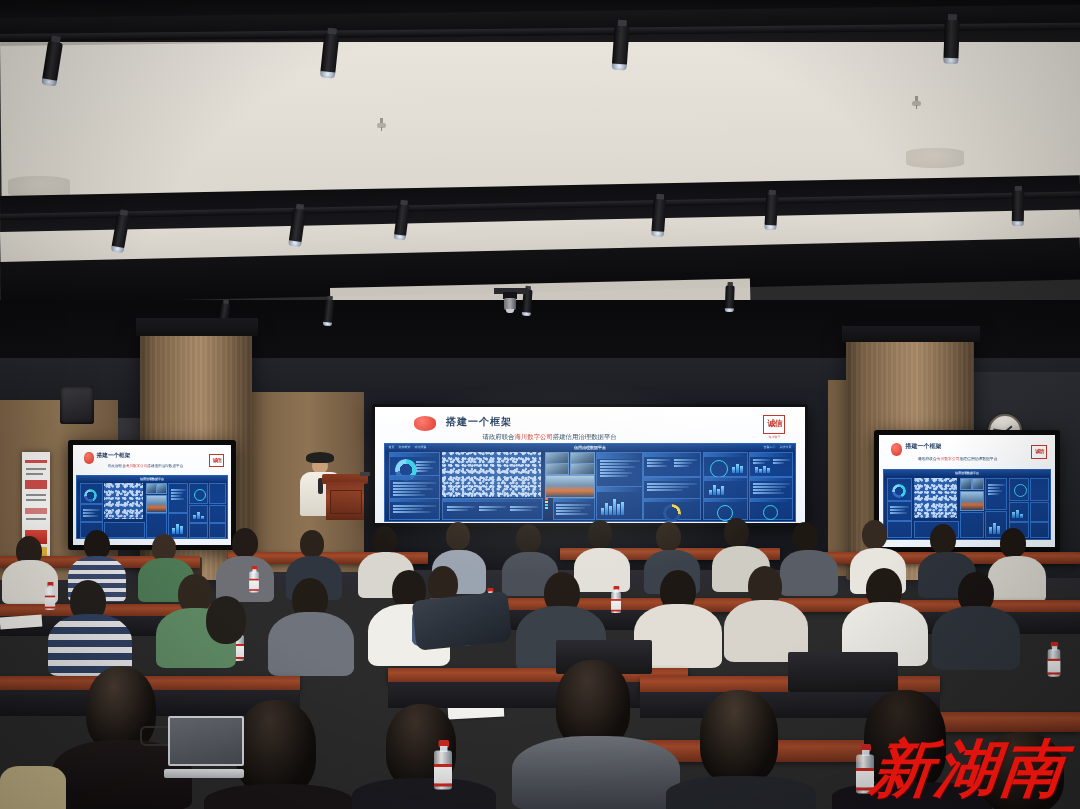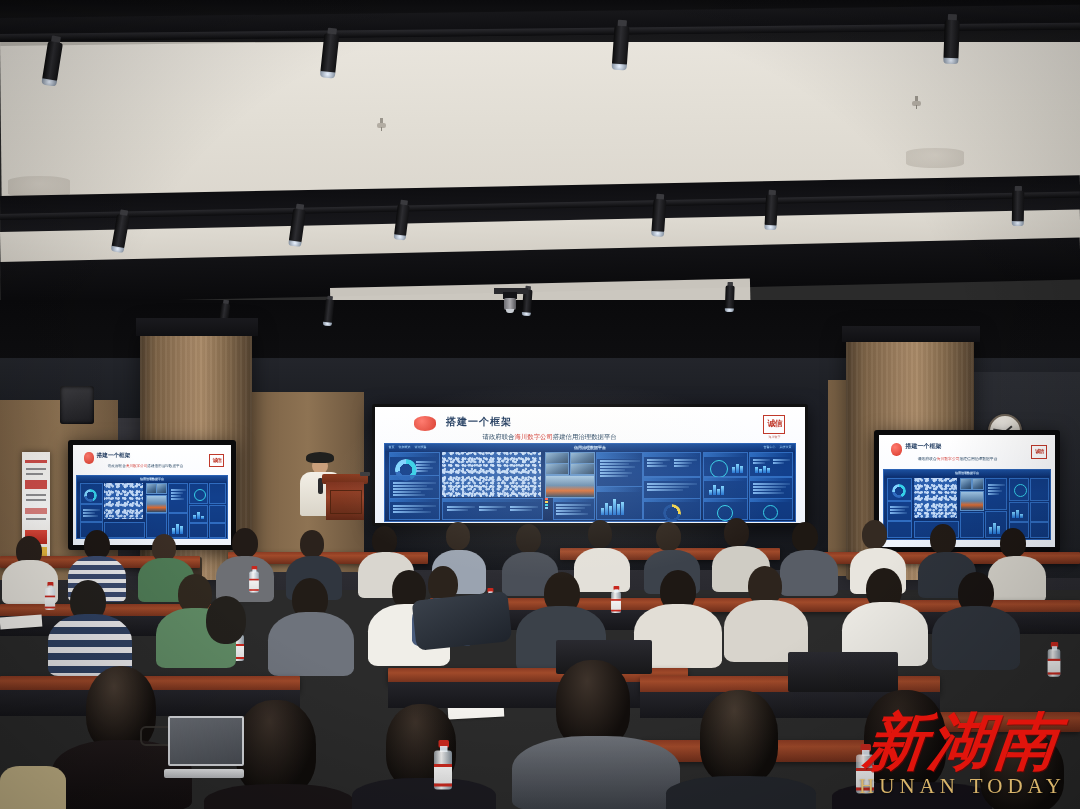--- a/index.html
+++ b/index.html
@@ -882,16 +882,15 @@
       <div class="lbl"></div>
     </div>
 
   <div class="body" style="left:0;top:766px;width:66px;height:48px;background:#c9b88a;border-radius:30% 30% 6% 6%;"></div>
 
   <div class="glow" style="left:330px;top:380px;width:460px;height:200px;"></div>
   <div class="vig"></div>
 
   <div class="wm">
     <div class="cn">新湖南</div>
-    <div class="en">HUNAN TODAY</div>
   </div>
 
 </div>
 
 </body></html>

